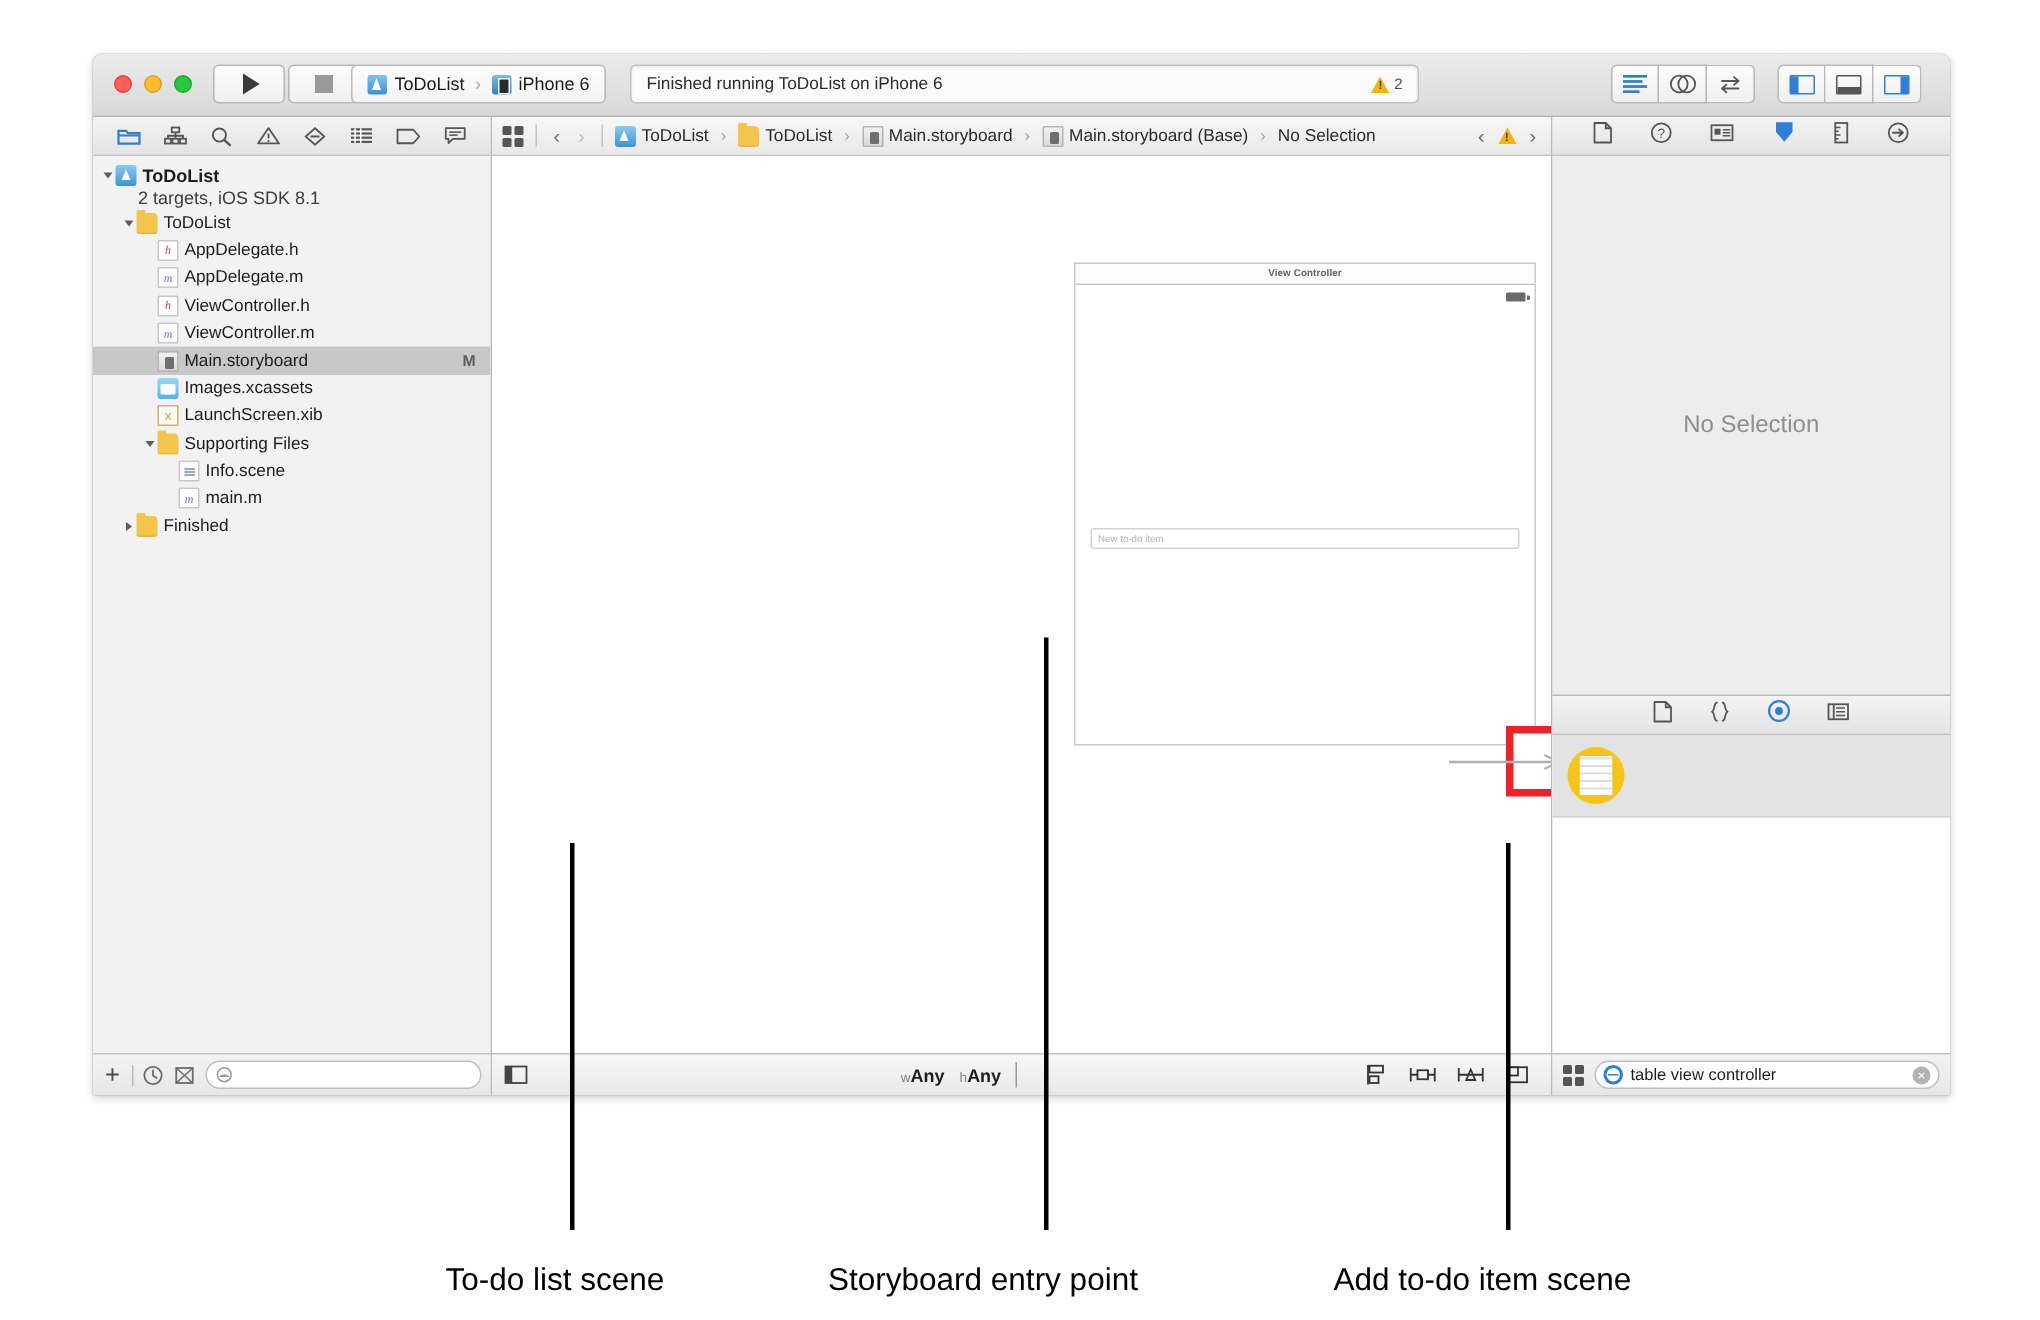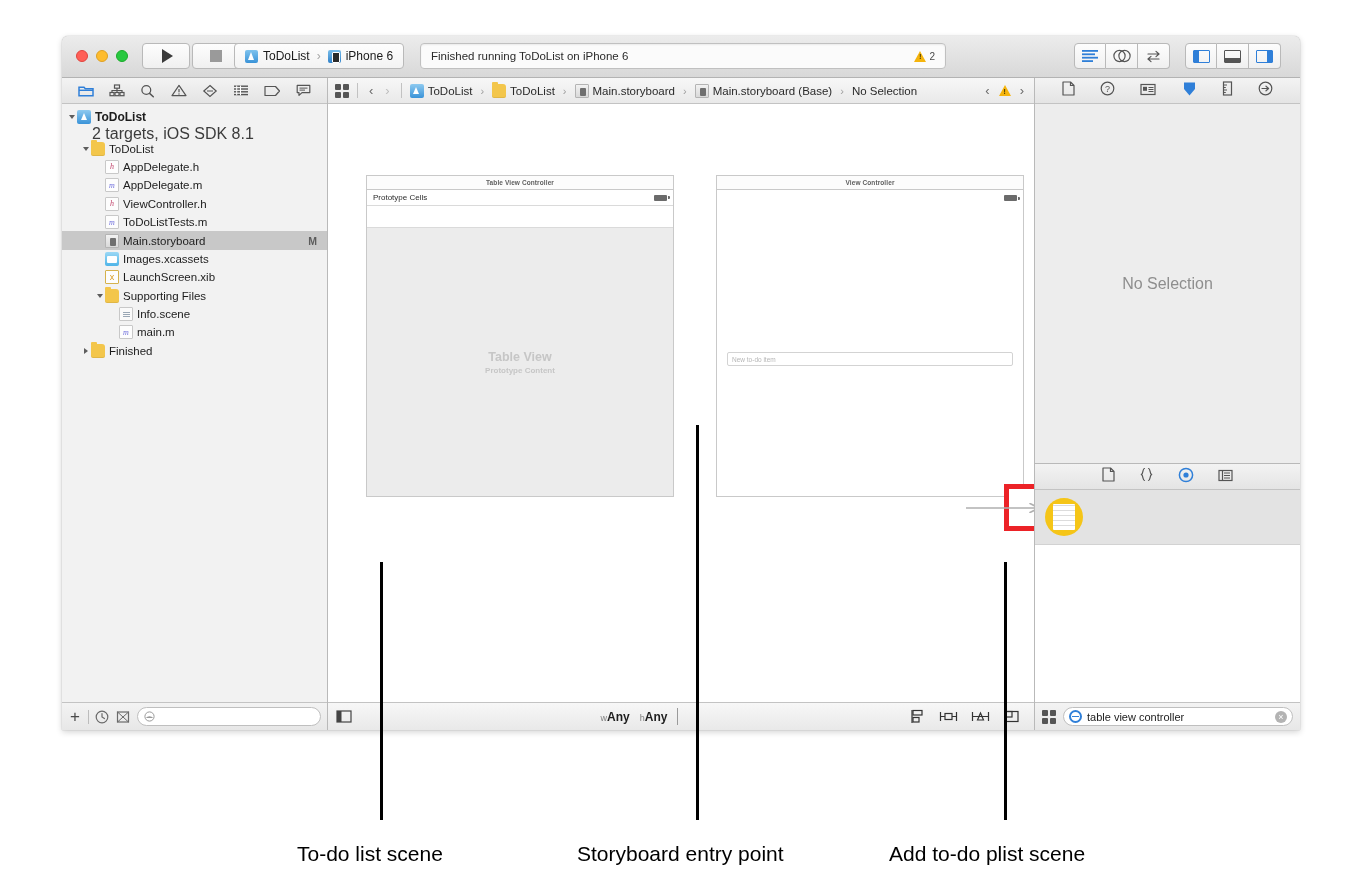--- a/index.html
+++ b/index.html
@@ -156,21 +156,21 @@
   .ficon.sb { background: linear-gradient(#f2f2f2,#d9d9d9); border:1px solid #b4b4b4; border-radius:1px; position:relative; }
   .ficon.sb::after { content:""; position:absolute; right:2px; top:3px; width:6px; height:8px; background:#6f6f6f; border-radius:1px; }
   .ficon.xca { background: linear-gradient(#9bd8f5,#4fb5e8); border-radius:2px; position:relative; }
   .ficon.xca::after { content:""; position:absolute; left:2px; top:4px; right:2px; bottom:3px; background:#fff; border-radius:1px; }
   .ficon.xib { background:#fdfdfd; border:1px solid #d5b24c; border-radius:1px; color:#d79a20; font-size:9px; display:flex; align-items:center; justify-content:center; }
   .ficon.plist { background:#fafafa; border:1px solid #c8c8c8; border-radius:1px; position:relative; }
   .ficon.plist::after { content:""; position:absolute; left:3px; top:4px; width:7px; height:6px;
      background: repeating-linear-gradient(#9aa7b5 0 1px, transparent 1px 2px); }
   .rowlabel { white-space: nowrap; }
   .rowlabel.bold { font-weight: bold; font-size: 12px; }
-  .subtext { font-size: 16px; color: #3c3c3c; padding-left: 30px; margin-top:-1px; height: 14px;}
+  .subtext { font-size: 12px; color: #3c3c3c; padding-left: 30px; margin-top:-1px; height: 14px;}
   .statusM { position: absolute; right: 10px; font-size: 10.5px; font-weight: bold; color: #5c5c5c; }
 
   .nav-footer {
     height: 28px; background: linear-gradient(#f3f3f3,#e7e7e7);
     border-top: 1px solid #c3c3c3;
     display: flex; align-items: center; padding: 0 6px; gap: 6px;
   }
   .nf-plus { font-size: 17px; color: #4a4a4a; line-height: 1; padding: 0 2px; }
   .nf-div { width: 1px; height: 14px; background: #bcbcbc; }
   .nf-ic { width: 15px; height: 15px; display:flex; align-items:center; justify-content:center; }
@@ -480,21 +480,21 @@
             <span class="rowlabel">AppDelegate.m</span>
           </div>
           <div class="row" style="padding-left: 32px;">
             <div class="tw"></div>
             <div class="ficon src">h</div>
             <span class="rowlabel">ViewController.h</span>
           </div>
           <div class="row" style="padding-left: 32px;">
             <div class="tw"></div>
             <div class="ficon src m">m</div>
-            <span class="rowlabel">ToDoListTests.m</span>
+            <span class="rowlabel">ViewController.m</span>
           </div>
           <div class="row selected" style="padding-left: 32px;">
             <div class="tw"></div>
             <div class="ficon sb"></div>
             <span class="rowlabel">Main.storyboard</span>
             <span class="statusM">M</span>
           </div>
           <div class="row" style="padding-left: 32px;">
             <div class="tw"></div>
             <div class="ficon xca"></div>
@@ -599,35 +599,20 @@
         </div>
 
         <span class="jb-spacer"></span>
         <span class="chev">‹</span>
         <div class="warn-tri"></div>
         <span class="chev">›</span>
       </div>
 
       <div id="canvas">
 
-        <div class="scene" style="left:38px; top:71px; width:308px;">
-          <div class="scene-title">Table View Controller</div>
-          <div class="scene-body" style="height:308px; display:flex; flex-direction:column;">
-            <div class="proto-header">
-              <span>Prototype Cells</span>
-              <span style="flex:1"></span>
-              <div class="battery"></div>
-            </div>
-            <div class="proto-cell"></div>
-            <div class="tv-placeholder" style="flex:1;">
-              <div class="t1">Table View</div>
-              <div class="t2">Prototype Content</div>
-            </div>
-          </div>
-        </div>
 
         <div class="scene" style="left:388px; top:71px; width:308px;">
           <div class="scene-title">View Controller</div>
           <div class="scene-body" style="height:308px;">
             <div class="vc-battery-row">
               <div class="battery"></div>
             </div>
             <div id="todo-textfield">
               <span>New to-do item</span>
             </div>
@@ -794,14 +779,14 @@
     </div>
 
   </div>
 </div>
 
 <div class="leader" style="left:380px; top:562px; height:258px;"></div>
 <div class="leader" style="left:696px; top:425px; height:395px;"></div>
 <div class="leader" style="left:1004px; top:562px; height:258px;"></div>
 
 <div class="caption" style="left:297px; top:842px;">To-do list scene</div>
-<div class="caption" style="left:577px; top:842px;">Storyboard entry point</div>
-<div class="caption" style="left:889px; top:842px;">Add to-do plist scene</div>
+<div class="caption" style="left:552px; top:842px;">Storyboard entry point</div>
+<div class="caption" style="left:889px; top:842px;">Add to-do item scene</div>
 
 </body></html>

